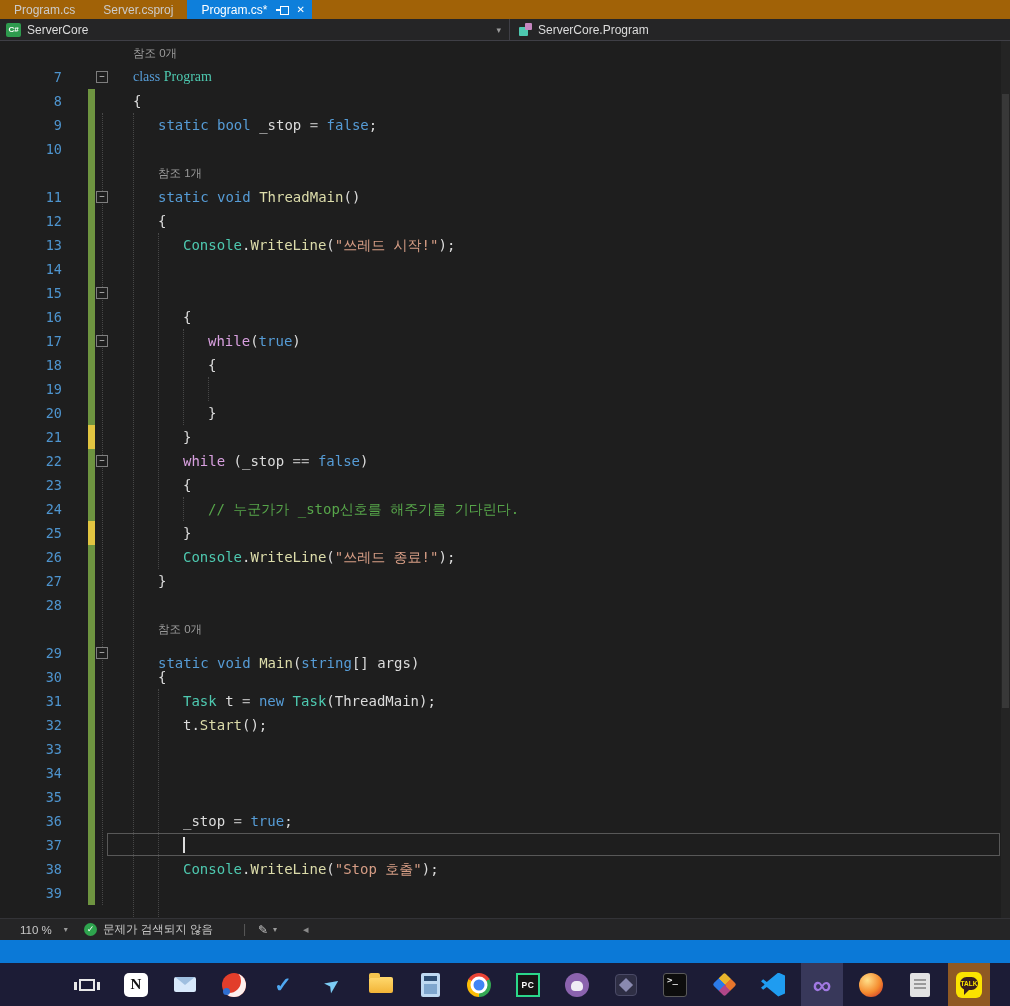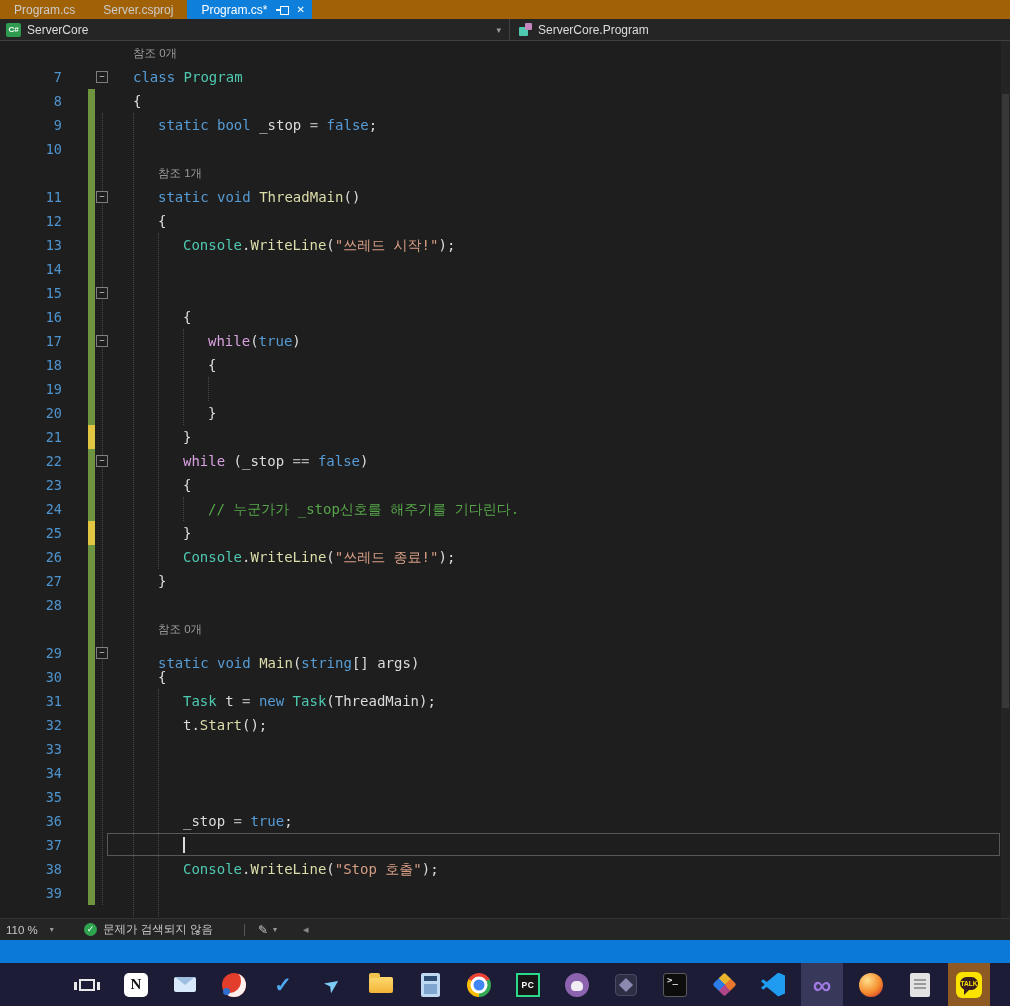--- a/index.html
+++ b/index.html
@@ -44,21 +44,21 @@
   .code.lens{color:#9A9A9A;font-size:11.5px;font-family:"Liberation Sans",sans-serif}
   .cl-box{position:absolute;left:107px;right:10px;top:0;height:23px;border:1px solid #585858;z-index:1}
   .caret{position:absolute;left:183px;top:4px;width:2px;height:16px;background:#DCDCDC;z-index:2}
   .tk-kw{color:#569CD6}.tk-ctrl{color:#D8A0DF}.tk-type{color:#4EC9B0}.tk-meth{color:#DCDCAA}
   .tk-str{color:#D69D85}.tk-com{color:#57A64A}.tk-num{color:#B5CEA8}.tk-pl{color:#DCDCDC}.tk-op{color:#B4B4B4}
   .vscroll{position:absolute;right:0;top:0;width:9px;height:100%;background:#242424}
   .vthumb{position:absolute;left:1px;right:1px;top:6%;height:70%;background:#383838}
 
   
   .hbar{position:absolute;left:0;top:918px;width:100%;height:22px;background:#252526;border-top:1px solid #333337}
-  .zoom{position:absolute;left:6px;top:0;height:100%;display:flex;align-items:center;gap:12px;color:#C8C8C8;font-size:11.5px}
+  .zoom{position:absolute;left:20px;top:0;height:100%;display:flex;align-items:center;gap:12px;color:#C8C8C8;font-size:11.5px}
   .chev2{font-size:8px;color:#9A9A9A}
   .health{position:absolute;left:84px;top:0;height:100%;display:flex;align-items:center;gap:6px;font-size:11.5px;color:#C8C8C8}
   .check-circle{width:13px;height:13px;border-radius:50%;background:#2EA44E;color:#fff;font-size:9px;line-height:13px;text-align:center}
   .hdiv{position:absolute;left:243px;top:3px;color:#5A5A5A;font-size:12px}
   .cleanup{position:absolute;left:258px;top:0;height:100%;display:flex;align-items:center;gap:5px;color:#C8C8C8;font-size:12px}
   .harrow{position:absolute;left:303px;top:0;height:100%;display:flex;align-items:center;color:#8A8A8A;font-size:11px}
 
   
   .vs-statusbar{position:absolute;left:0;top:940px;width:100%;height:23px;background:#0B79D7}
 
@@ -144,21 +144,21 @@
     <div class="guide" style="left:102px;top:72px;height:792px"></div>
     <div class="guide" style="left:133px;top:72px;height:804px"></div>
     <div class="guide" style="left:158px;top:192px;height:336px"></div>
     <div class="guide" style="left:158px;top:648px;height:228px"></div>
     <div class="guide" style="left:183px;top:288px;height:96px"></div>
     <div class="guide" style="left:183px;top:456px;height:24px"></div>
     <div class="guide" style="left:208px;top:336px;height:24px"></div>
 
     <div id="rows">
         <div class="row"><span class="code lens" style="padding-left: 25px;">참조 0개</span></div>
-        <div class="row"><span class="ln">7</span><span class="fold">−</span><span class="code" style="padding-left: 25px;"><span class="tk-kw">class </span><span class="tk-type">Program</span></span></div>
+        <div class="row"><span class="ln">7</span><span class="fold">−</span><span class="code" style="padding-left: 25px; font-family: Liberation Serif, serif;"><span class="tk-kw">class </span><span class="tk-type">Program</span></span></div>
         <div class="row"><span class="ln">8</span><span class="chg g"></span><span class="code" style="padding-left: 25px;"><span class="tk-pl">{</span></span></div>
         <div class="row"><span class="ln">9</span><span class="chg g"></span><span class="code" style="padding-left: 50px;"><span class="tk-kw">static bool </span><span class="tk-pl">_stop </span><span class="tk-op">= </span><span class="tk-kw">false</span><span class="tk-pl">;</span></span></div>
         <div class="row"><span class="ln">10</span><span class="chg g"></span><span class="code" style="padding-left: 0px;"></span></div>
         <div class="row"><span class="chg g"></span><span class="code lens" style="padding-left: 50px;">참조 1개</span></div>
         <div class="row"><span class="ln">11</span><span class="chg g"></span><span class="fold">−</span><span class="code" style="padding-left: 50px;"><span class="tk-kw">static void </span><span class="tk-meth">ThreadMain</span><span class="tk-pl">()</span></span></div>
         <div class="row"><span class="ln">12</span><span class="chg g"></span><span class="code" style="padding-left: 50px;"><span class="tk-pl">{</span></span></div>
         <div class="row"><span class="ln">13</span><span class="chg g"></span><span class="code" style="padding-left: 75px;"><span class="tk-type">Console</span><span class="tk-pl">.</span><span class="tk-meth">WriteLine</span><span class="tk-pl">(</span><span class="tk-str">"쓰레드 시작!"</span><span class="tk-pl">);</span></span></div>
         <div class="row"><span class="ln">14</span><span class="chg g"></span><span class="code" style="padding-left: 0px;"></span></div>
         <div class="row"><span class="ln">15</span><span class="chg g"></span><span class="fold">−</span></div>
         <div class="row"><span class="ln">16</span><span class="chg g"></span><span class="code" style="padding-left: 75px;"><span class="tk-pl">{</span></span></div>

